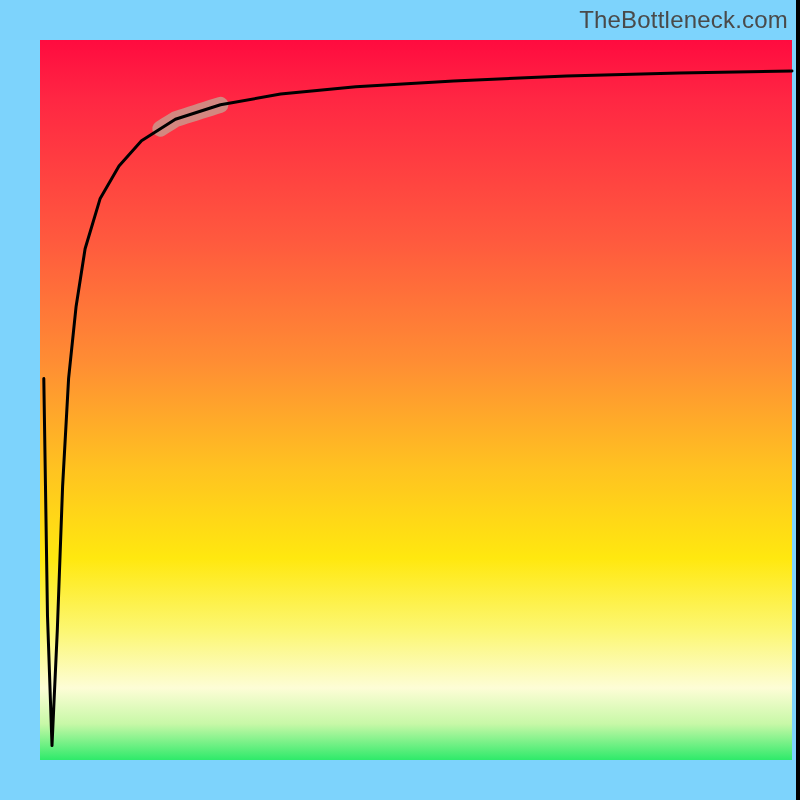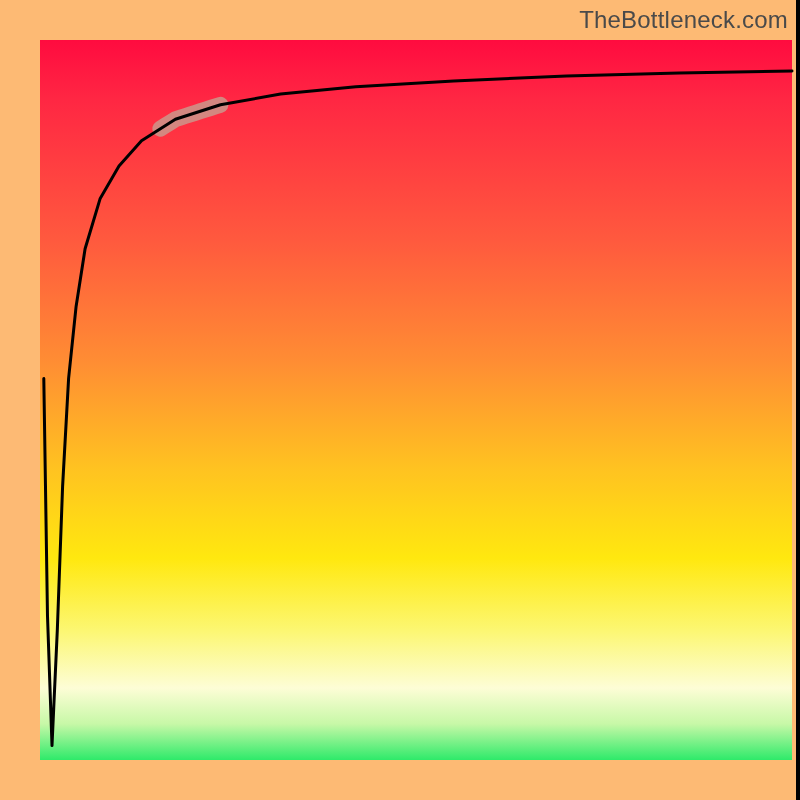--- a/index.html
+++ b/index.html
@@ -8,21 +8,21 @@
     width: 800px;
     height: 800px;
     overflow: hidden;
     background: #000;
     font-family: Arial, Helvetica, sans-serif;
   }
   .frame {
     position: relative;
     width: 796px;
     height: 800px;
-    background: #fdba74;
+    background: #7dd3fc;
   }
   .plot-area {
     position: absolute;
     left: 40px;
     top: 40px;
     width: 752px;
     height: 720px;
     
     background: linear-gradient(to bottom,
       #ff0b3f 0%,

